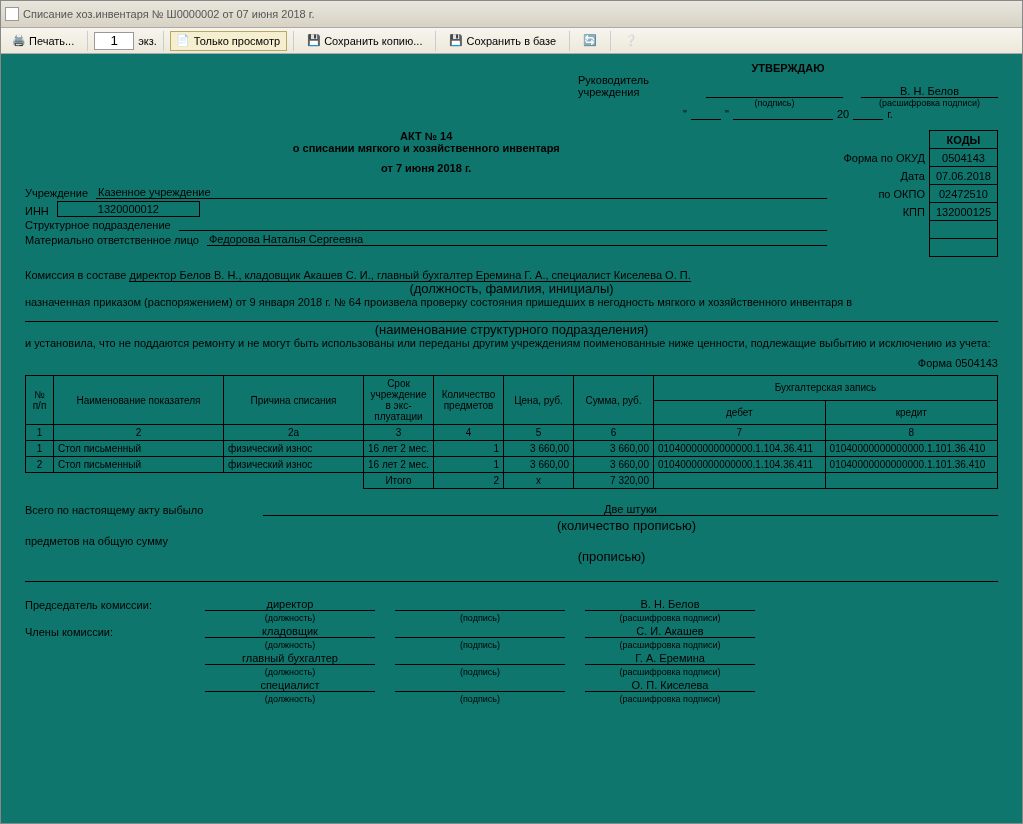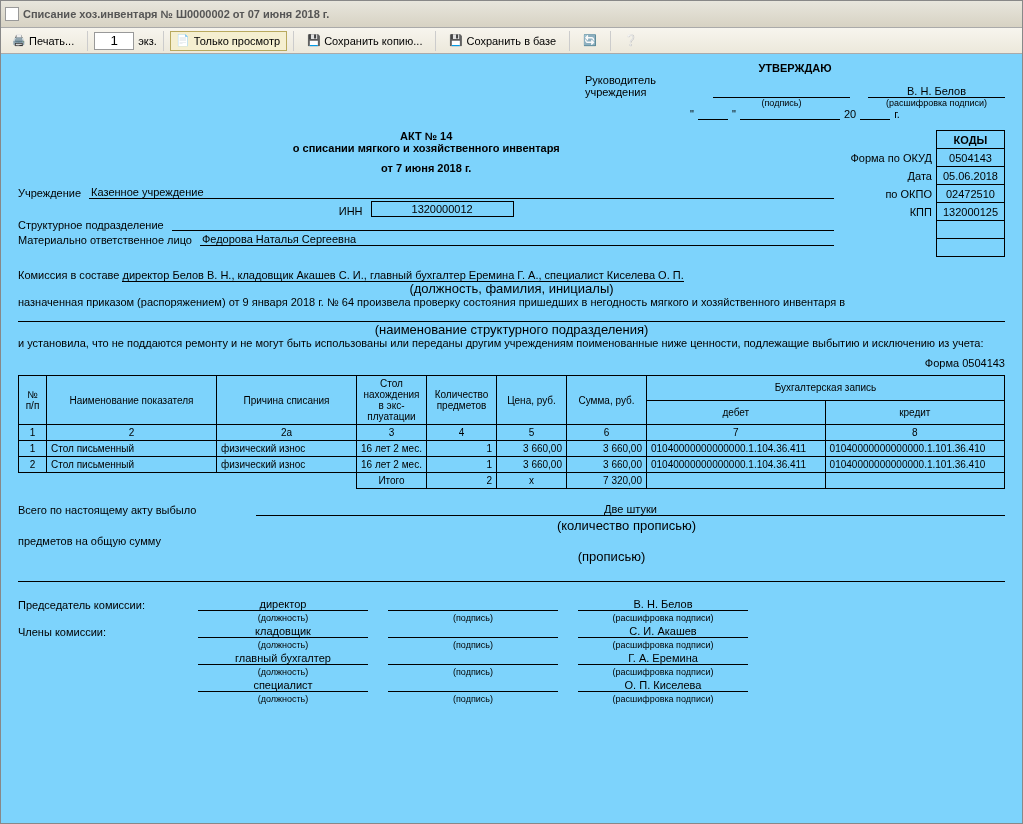--- a/index.html
+++ b/index.html
@@ -1,25 +1,25 @@
 <!DOCTYPE html>
 <html><head>
 <meta charset="utf-8">
 <style>
   * { box-sizing: border-box; }
   body { margin: 0; font-family: Arial, sans-serif; font-size: 11px; background: #fff; }
   .window { width: 1023px; height: 824px; border: 1px solid #888; background: #fff; display: flex; flex-direction: column; }
-  .titlebar { background: linear-gradient(#e8e6dd, #d7d2c3); height: 20px; display: flex; align-items: center; padding: 13px 4px; border-bottom: 1px solid #aaa; font-size: 11px; font-weight: bold; color: #555; }
+  .titlebar { background: linear-gradient(#e8e6dd, #d7d2c3); height: 20px; display: flex; align-items: center; padding: 13px 4px; border-bottom: 1px solid #aaa; font-size: 11px; font-weight: normal; color: #555; }
   .titlebar .icon { width: 14px; height: 14px; background: #fff; border: 1px solid #999; margin-right: 4px; }
   .toolbar { background: linear-gradient(#f7f5ee, #ece8db); height: 26px; border-bottom: 1px solid #aaa; display: flex; align-items: center; padding: 0 4px; gap: 4px; }
   .tbtn { display: inline-flex; align-items: center; height: 20px; padding: 0 6px; border: 1px solid transparent; font-size: 11px; cursor: pointer; gap: 3px; }
   .tbicon { width: 14px; height: 14px; display: inline-block; }
   .sep { width: 1px; height: 20px; background: #ccc; margin: 0 2px; }
   .spin { width: 40px; height: 18px; border: 1px solid #999; background: #fff; text-align: center; }
-  .content { flex: 1; overflow: auto; background: #7dd3fc; padding: 8px 17px; }
+  .content { flex: 1; overflow: auto; background: #0f766e; padding: 8px 24px; }
   .doc { font-size: 11px; color: #000; }
   .right { text-align: right; }
   .center { text-align: center; }
   .uline { border-bottom: 1px solid #000; }
   .small { font-size: 13px; }
   .bold { font-weight: bold; }
   .approve { width: 420px; margin-left: auto; margin-bottom: 4px; }
   .approve-row { display: flex; align-items: flex-end; gap: 18px; }
   .afield { flex: 1; border-bottom: 1px solid #000; text-align: center; }
   .alabel { text-align: center; font-size: 9px; }
@@ -114,21 +114,21 @@
               <tr>
                 <td class="lbl"></td>
                 <td class="bold">КОДЫ</td>
               </tr>
           <tr>
                 <td class="lbl">Форма  по ОКУД</td>
                 <td>0504143</td>
               </tr>
           <tr>
                 <td class="lbl">Дата</td>
-                <td>05.06.2018</td>
+                <td>07.06.2018</td>
               </tr>
           <tr>
                 <td class="lbl">по ОКПО</td>
                 <td>02472510</td>
               </tr>
           <tr>
                 <td class="lbl">КПП</td>
                 <td>132000125</td>
               </tr>
           <tr>
@@ -143,21 +143,21 @@
           </table>
 
         <div class="center bold" style="margin-top:10px">АКТ № 14</div>
         <div class="center bold">о списании мягкого и хозяйственного инвентаря</div>
         <div class="center bold" style="margin:8px 0 12px">от 7 июня 2018 г.</div>
 
         <div class="row-field">
           <span class="lbl">Учреждение</span>
           <span class="val">Казенное учреждение</span>
         </div>
-        <div class="row-field" style="justify-content:center;margin-right:110px">
+        <div class="row-field" style="justify-content:flex-start;margin-right:110px">
           <span class="lbl">ИНН</span>
           <span class="innbox">1320000012</span>
         </div>
         <div class="row-field">
           <span class="lbl">Структурное подразделение</span>
           <span class="val"></span>
         </div>
         <div class="row-field">
           <span class="lbl">Материально ответственное лицо</span>
           <span class="val">Федорова Наталья Сергеевна</span>
@@ -175,21 +175,21 @@
       <div>и установила, что не поддаются ремонту и не могут быть использованы или переданы другим учреждениям поименованные ниже ценности, подлежащие выбытию и исключению из учета:</div>
 
       <div class="right" style="margin-top:8px">Форма 0504143</div>
 
       <table class="main-table">
         <tbody>
             <tr>
           <th rowspan="2" style="width:28px">№ п/п</th>
           <th rowspan="2" style="width:170px">Наименование показателя</th>
           <th rowspan="2" style="width:140px">Причина списания</th>
-          <th rowspan="2" style="width:70px">Стол нахождения в экс-плуатации</th>
+          <th rowspan="2" style="width:70px">Срок учреждение в экс-плуатации</th>
           <th rowspan="2" style="width:70px">Количество предметов</th>
           <th rowspan="2" style="width:70px">Цена, руб.</th>
           <th rowspan="2" style="width:80px">Сумма, руб.</th>
           <th colspan="2">Бухгалтерская запись</th>
         </tr>
         <tr>
           <th>дебет</th>
           <th>кредит</th>
         </tr>
         <tr id="colnum-row">

